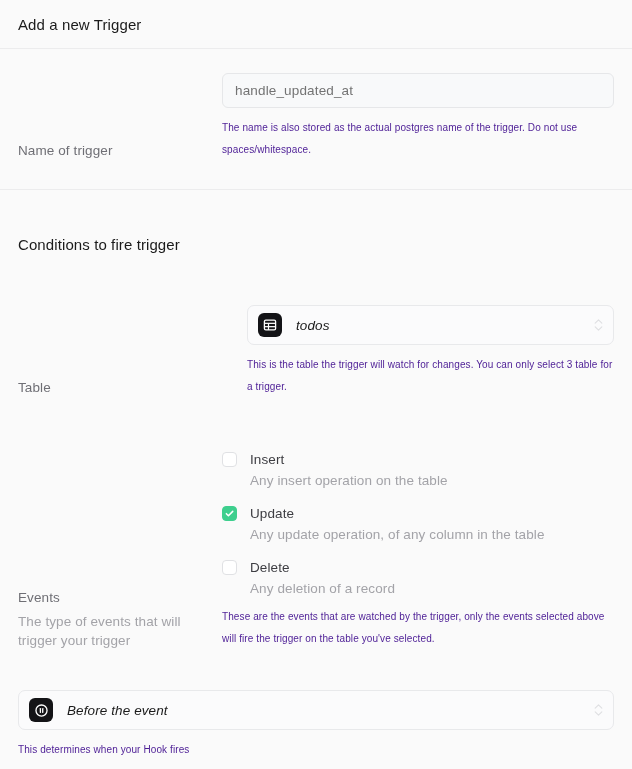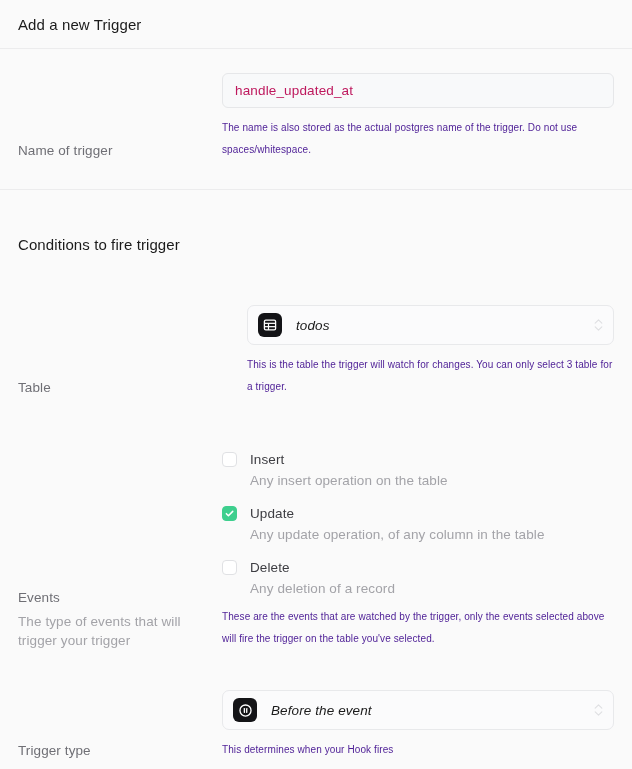--- a/index.html
+++ b/index.html
@@ -92,21 +92,21 @@
     display: block;
     width: 100%;
     height: 35px;
     box-sizing: border-box;
     background: #f8f9fa;
     border: 1px solid #e6e7e9;
     border-radius: 6px;
     padding: 0 12px;
     font-family: "Liberation Sans", sans-serif;
     font-size: 13.5px;
-    color: #be185d;
+    color: #737373;
     outline: none;
     letter-spacing: .15px;
   }
   .text-input::placeholder { color: #b5b5ba; }
 
   .help-text {
     font-size: 10px;
     color: #4c1d95;
     line-height: 22px;
     margin-top: 9px;
@@ -294,23 +294,20 @@
               <span class="cb-desc" style="display:block">Any deletion of a record</span>
             </span>
           </label>
 
         </div>
         <div class="help-text" style="margin-top:8px;max-width:404px;">These are the events that are watched by the trigger, only the events selected above will fire the trigger on the table you've selected.</div>
       </div>
     </div>
 
     <div class="row" style="margin-top:40px;">
-      <div class="row-label">
-        <div class="label-main">Trigger type</div>
-      </div>
       <div class="row-field">
         <div class="select-box">
           <span class="select-icon">
             <svg width="15" height="15" viewBox="0 0 16 16" fill="none">
               <circle cx="8" cy="8" r="5.9" stroke="#ffffff" stroke-width="1.4"></circle>
               <rect x="6.1" y="5.4" width="1.4" height="5.2" rx="0.5" fill="#ffffff"></rect>
               <rect x="8.6" y="5.4" width="1.4" height="5.2" rx="0.5" fill="#ffffff"></rect>
             </svg>
           </span>
           <span class="select-value">Before the event</span>

